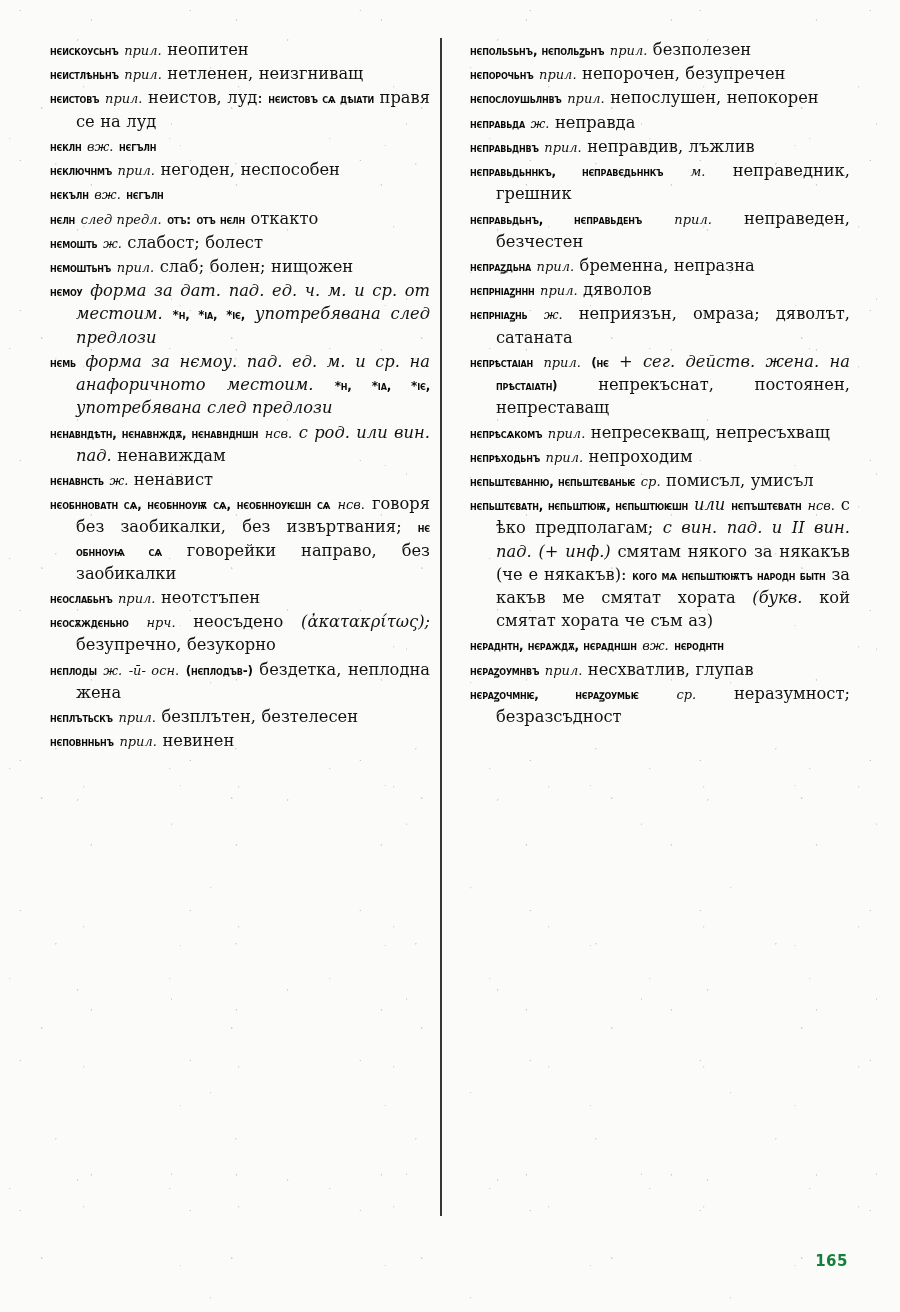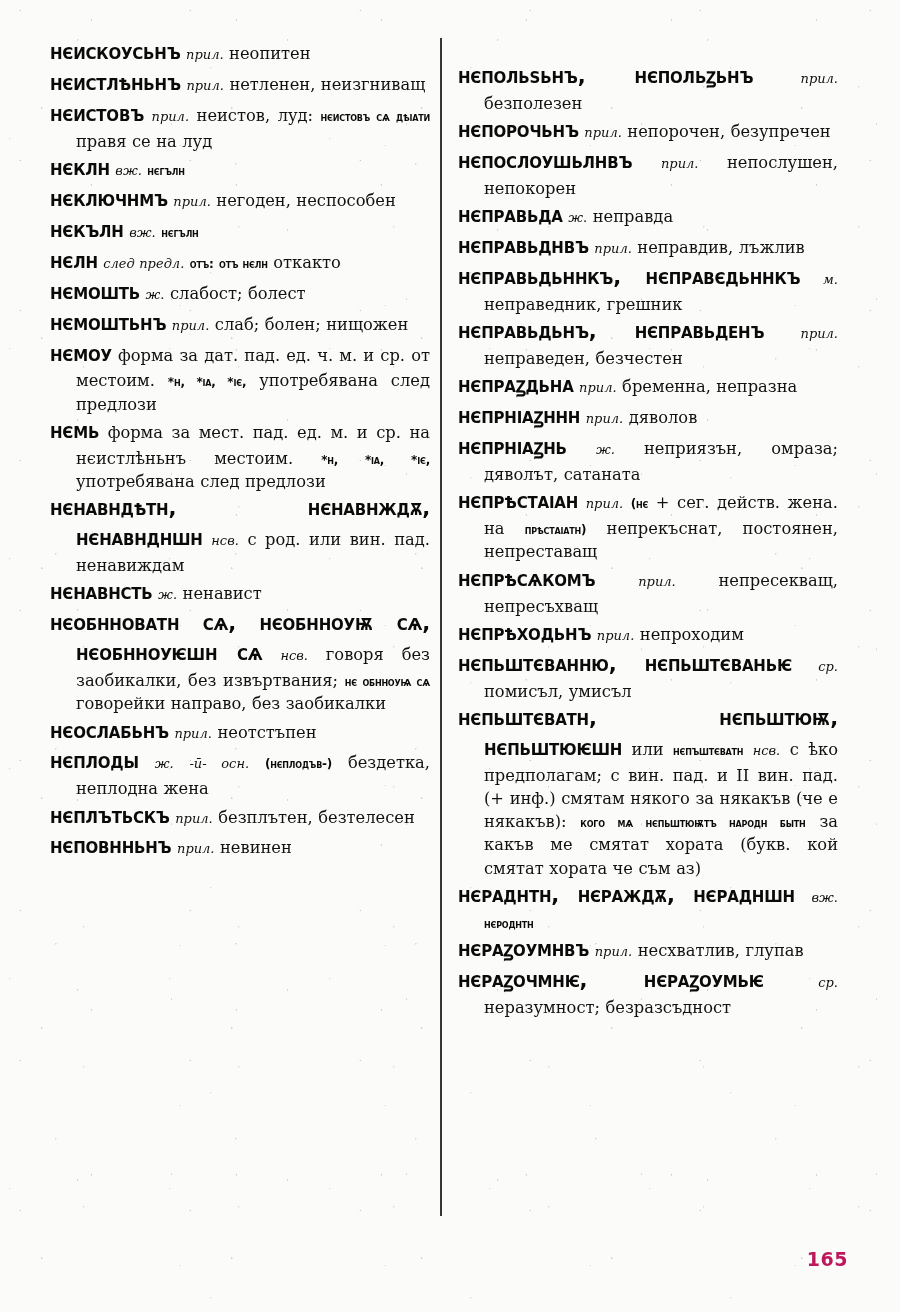--- a/index.html
+++ b/index.html
@@ -45,21 +45,21 @@
     top: 38px;
     left: 50px;
     width: 800px;
     display: flex;
     gap: 0;
   }
   .col {
     width: 380px;
   }
   .col-left  { padding-right: 10px; }
-  .col-right { padding-left: 18px; margin-top: 24px; }
+  .col-right { padding-left: 30px; }
 
   .divider {
     position: absolute;
     left: 440px;
     top: 38px;
     width: 2px;
     height: 1178px;
     background: #1a1a1a;
     opacity: .88;
   }
@@ -77,21 +77,21 @@
     text-justify: inter-word;
     word-spacing: .02em;
     hyphens: manual;
   }
   .entry:last-child { margin-bottom: 0; }
 
   
   .hw {
     font-family: "DejaVu Sans", "Liberation Sans", sans-serif;
     font-weight: 700;
-    font-size: 21px;
+    font-size: 12px;
     letter-spacing: -0.2px;
     color: #0a0a0a;
     text-transform: lowercase;
     font-variant: small-caps;
   }
   
   .sl {
     font-family: "DejaVu Sans", "Liberation Sans", sans-serif;
     font-weight: 700;
     font-size: 12px;
@@ -101,36 +101,37 @@
   }
   
   .gr {
     font-style: italic;
     font-weight: 400;
     font-family: "DejaVu Serif", "Liberation Serif", serif;
     font-size: 13px;
   }
   
   .it {
+    font-style: italic;
     font-family: "DejaVu Serif", "Liberation Serif", serif;
   }
   .gk {
     font-style: italic;
     font-family: "DejaVu Serif", "Liberation Serif", serif;
   }
   .plus { font-style: normal; }
 
   .folio {
     position: absolute;
     right: 52px;
     bottom: 42px;
     font-family: "DejaVu Sans", "Liberation Sans", sans-serif;
     font-weight: 700;
-    font-size: 19px;
-    color: #be185d;
+    font-size: 15px;
+    color: #15803d;
     letter-spacing: .5px;
   }
 </style>
 </head>
 <body>
 
 <div id="page">
 
   <div class="divider"></div>
 
@@ -152,30 +153,31 @@
       <p class="entry"><span class="hw">нєкълн</span> <span class="gr">вж.</span> <span class="sl">нєгълн</span></p>
 
       <p class="entry"><span class="hw">нєлн</span> <span class="gr">след предл.</span> <span class="sl">отъ:</span> <span class="sl">отъ нєлн</span> <span>откакто</span></p>
 
       <p class="entry"><span class="hw">нємошть</span> <span class="gr">ж.</span> <span>слабост; болест</span></p>
 
       <p class="entry"><span class="hw">нємоштьнъ</span> <span class="gr">прил.</span> <span>слаб; болен; нищожен</span></p>
 
       <p class="entry"><span class="hw">нємоу</span> <span class="it">форма за дат. пад. ед. ч. м. и ср. от местоим.</span> <span class="sl">*н, *ıа, *ıє,</span> <span class="it">употребявана след предлози</span></p>
 
-      <p class="entry"><span class="hw">нємь</span> <span class="it">форма за мест. пад. ед. м. и ср. на нєистлѣньнъ местоим.</span> <span class="sl">*н, *ıа, *ıє,</span> <span class="it">употребявана след предлози</span></p>
+      <p class="entry"><span class="hw">нємь</span> <span class="it">форма за нємоу. пад. ед. м. и ср. на анафоричното местоим.</span> <span class="sl">*н, *ıа, *ıє,</span> <span class="it">употребявана след предлози</span></p>
 
       <p class="entry"><span class="hw">нєнавндѣтн, нєнавнждѫ, нєнавндншн</span> <span class="gr">нсв.</span> <span class="it">с род. или вин. пад.</span> <span>ненавиждам</span></p>
 
       <p class="entry"><span class="hw">нєнавнсть</span> <span class="gr">ж.</span> <span>ненавист</span></p>
 
       <p class="entry"><span class="hw">нєобнноватн сѧ, нєобнноуѭ сѧ, нєобнноуѥшн сѧ</span> <span class="gr">нсв.</span> <span>говоря без заобикалки, без извъртвания;</span> <span class="sl">нє обнноуѩ сѧ</span> <span>говорейки направо, без заобикалки</span></p>
 
       <p class="entry"><span class="hw">нєослабьнъ</span> <span class="gr">прил.</span> <span>неотстъпен</span></p>
 
+      <p class="entry"><span class="hw">нєосѫждєньно</span> <span class="gr">нрч.</span> <span>неосъдено</span> <span class="gk">(ἀκατακρίτως);</span> <span>безупречно, безукорно</span></p>
 
       <p class="entry"><span class="hw">нєплоды</span> <span class="gr">ж.</span> <span class="gr">-ū- осн.</span> <span class="sl">(нєплодъв-)</span> <span>бездетка, неплодна жена</span></p>
 
       <p class="entry"><span class="hw">нєплътьскъ</span> <span class="gr">прил.</span> <span>безплътен, безтелесен</span></p>
 
 
       <p class="entry"><span class="hw">нєповнньнъ</span> <span class="gr">прил.</span> <span>невинен</span></p>
 
     </div>
 

